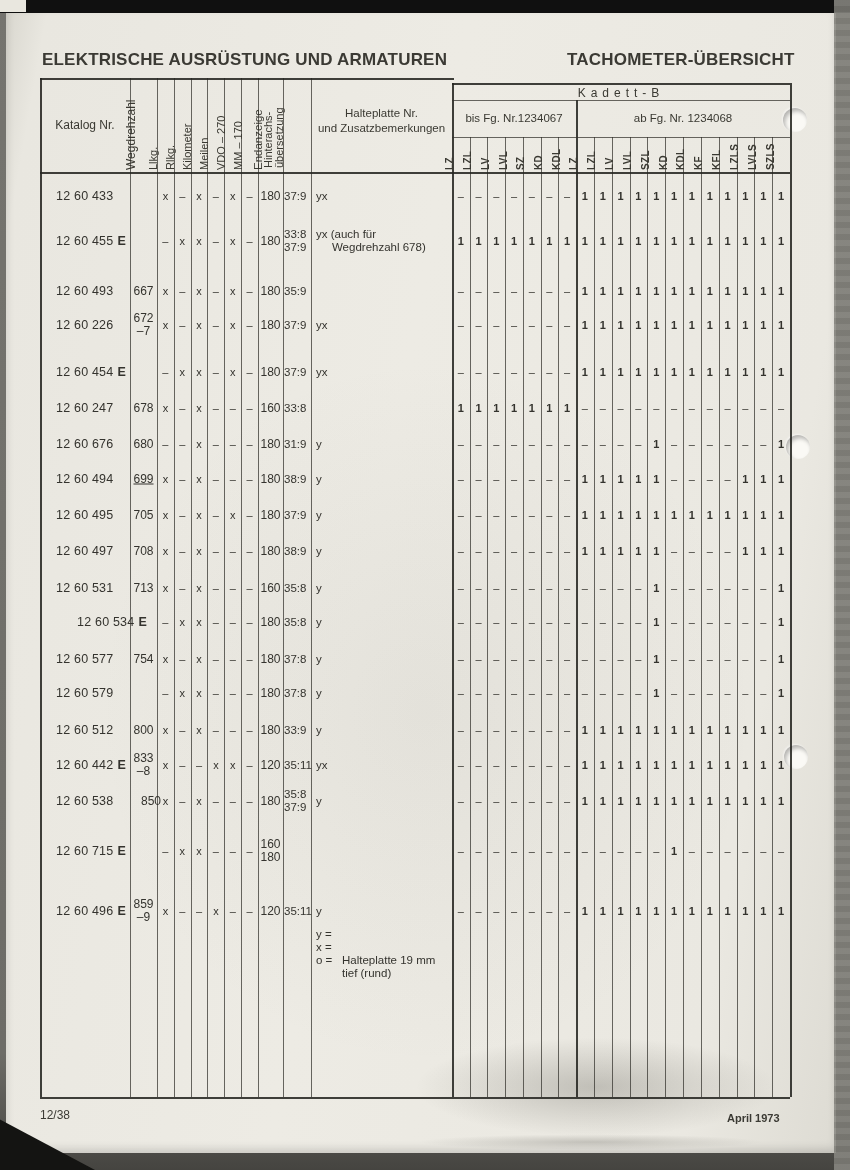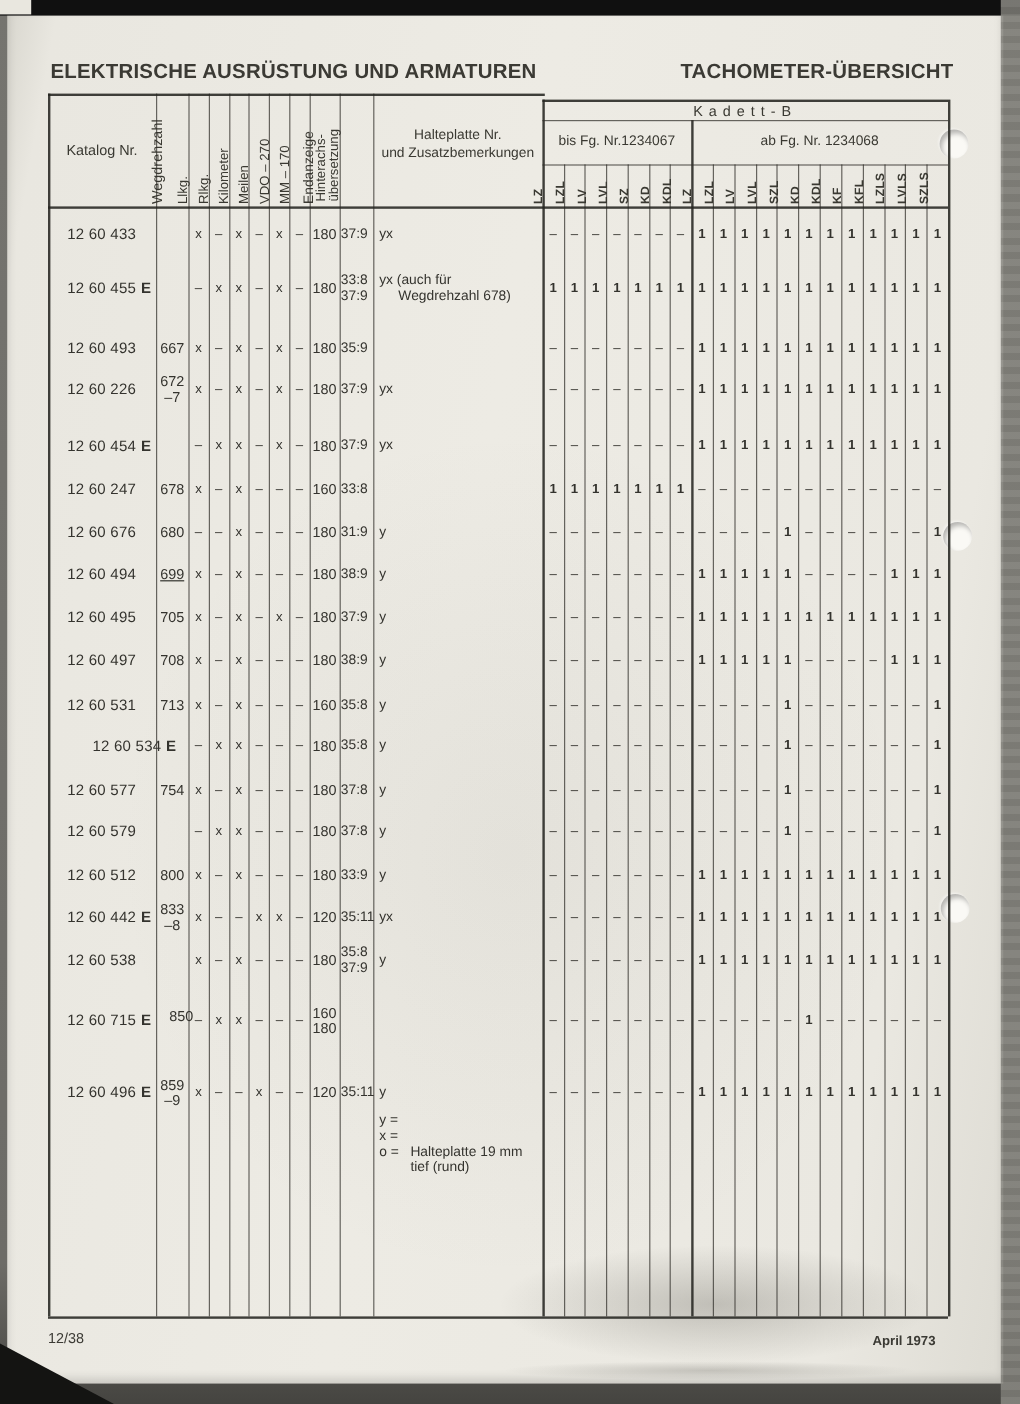--- a/index.html
+++ b/index.html
@@ -651,21 +651,21 @@
           <div class="cell mark ctr" style="left: 674.1px; top: 765px;">1</div>
           <div class="cell mark ctr" style="left: 691.9px; top: 765px;">1</div>
           <div class="cell mark ctr" style="left: 709.8px; top: 765px;">1</div>
           <div class="cell mark ctr" style="left: 727.6px; top: 765px;">1</div>
           <div class="cell mark ctr" style="left: 745.4px; top: 765px;">1</div>
           <div class="cell mark ctr" style="left: 763.3px; top: 765px;">1</div>
           <div class="cell mark ctr" style="left: 781.1px; top: 765px;">1</div>
         </div>
         <div class="row">
           <div class="cell cat lft" style="left: 56px; top: 801px;">12 60 538</div>
-          <div class="cell weg ctr" style="left: 143.5px; top: 847px; padding-left: 15px;">850</div>
+          <div class="cell weg ctr" style="left: 143.5px; top: 801px; padding-left: 15px;">850</div>
           <div class="cell flag ctr" style="left: 165.4px; top: 801px;">x</div>
           <div class="cell flag ctr" style="left: 182.3px; top: 801px;">–</div>
           <div class="cell flag ctr" style="left: 199.1px; top: 801px;">x</div>
           <div class="cell flag ctr" style="left: 215.9px; top: 801px;">–</div>
           <div class="cell flag ctr" style="left: 232.8px; top: 801px;">–</div>
           <div class="cell flag ctr" style="left: 249.6px; top: 801px;">–</div>
           <div class="cell end ctr" style="left: 270.5px; top: 801px;">180</div>
           <div class="cell ratio lft" style="left: 284px; top: 801px;">35:8
 37:9</div>
           <div class="cell note lft" style="left: 316px; top: 801px;">y</div>

